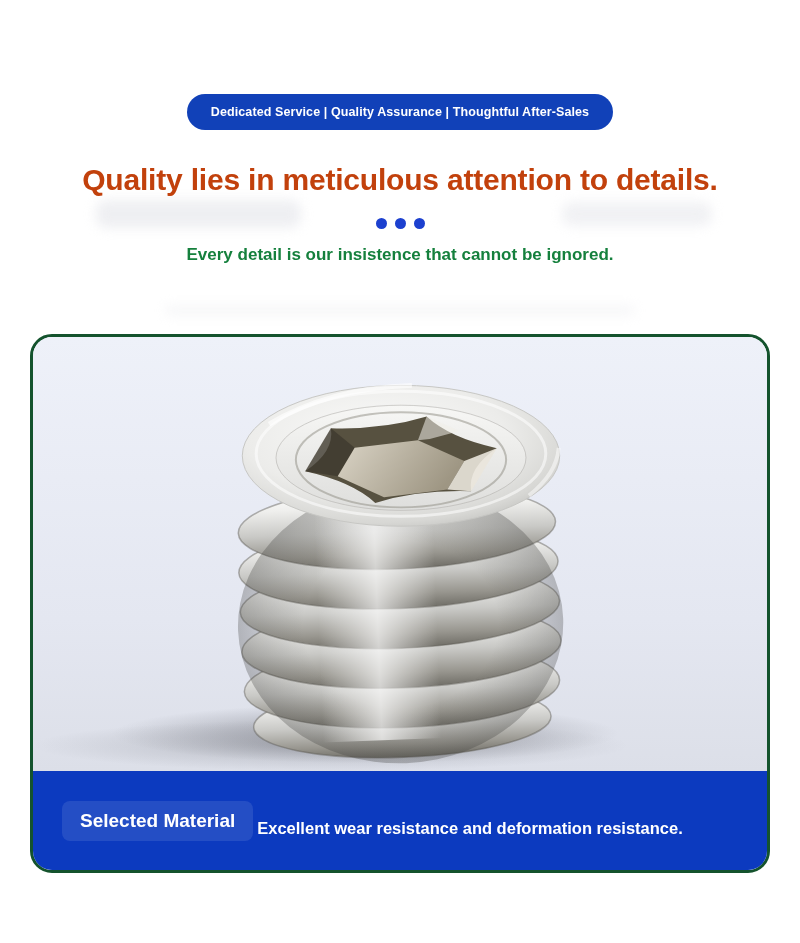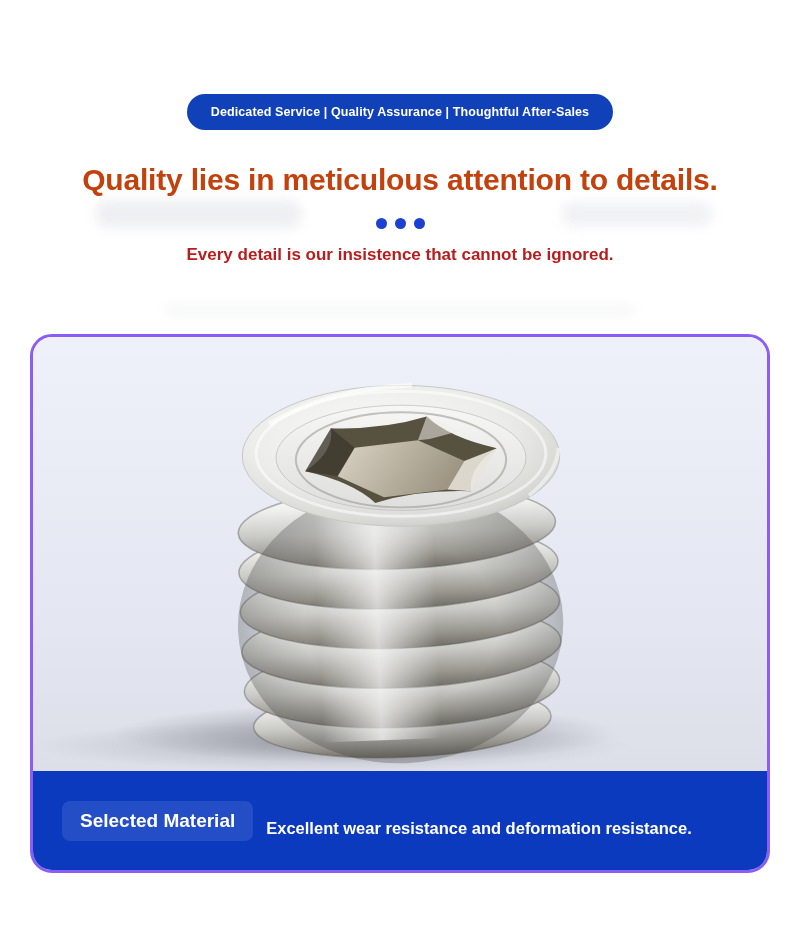--- a/index.html
+++ b/index.html
@@ -61,30 +61,30 @@
   }
   .dot {
     width: 11px; height: 11px;
     border-radius: 50%;
     background: #1c40cf;
   }
   .subtitle {
     position: relative; z-index: 1;
     margin-top: 16px;
     text-align: center;
-    color: #b91c1c;
+    color: #15803d;
     font-size: 17px;
     font-weight: 700;
   }
   .card {
     position: relative; z-index: 1;
     width: 740px;
     height: 539px;
     margin: 69px auto 0;
-    border: 3px solid #8b5cf6;
+    border: 3px solid #14532d;
     border-radius: 22px;
     overflow: hidden;
     display: flex;
     flex-direction: column;
     background: #e8ebf5;
   }
   .photo {
     flex: 1 1 auto;
     min-height: 0;
     position: relative;
@@ -102,21 +102,21 @@
     border-radius: 8px;
     padding: 9px 18px;
     color: #ffffff;
     font-size: 19px;
     font-weight: 700;
     white-space: nowrap;
   }
   .bar-desc {
     position: relative;
     top: 8px;
-    margin-left: 13px;
+    margin-left: 4px;
     color: #ffffff;
     font-size: 16.5px;
     font-weight: 700;
     white-space: nowrap;
   }
 </style>
 </head>
 <body>
 
 <div class="page">

